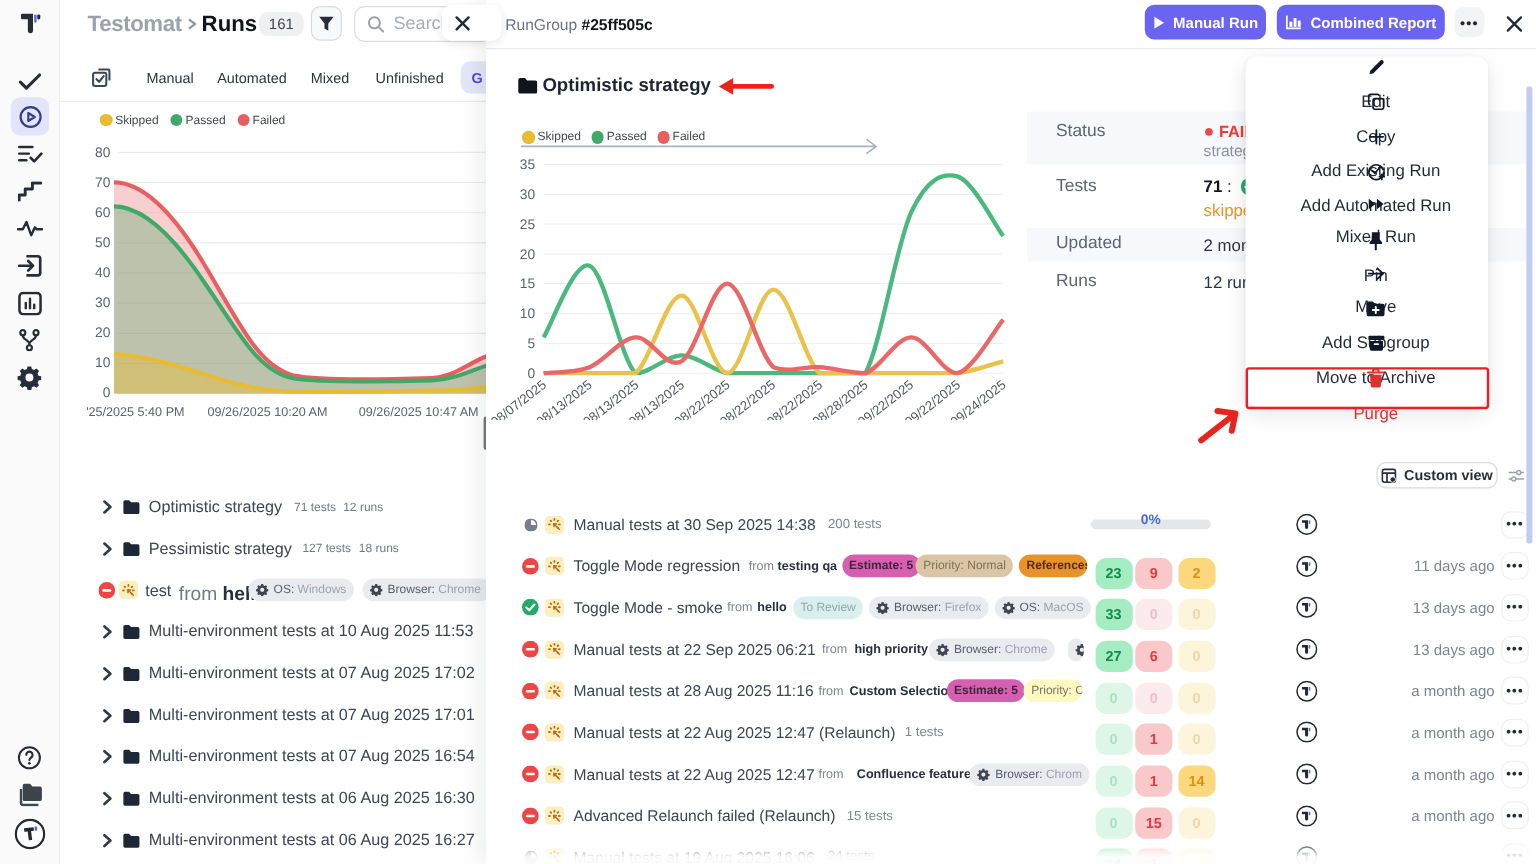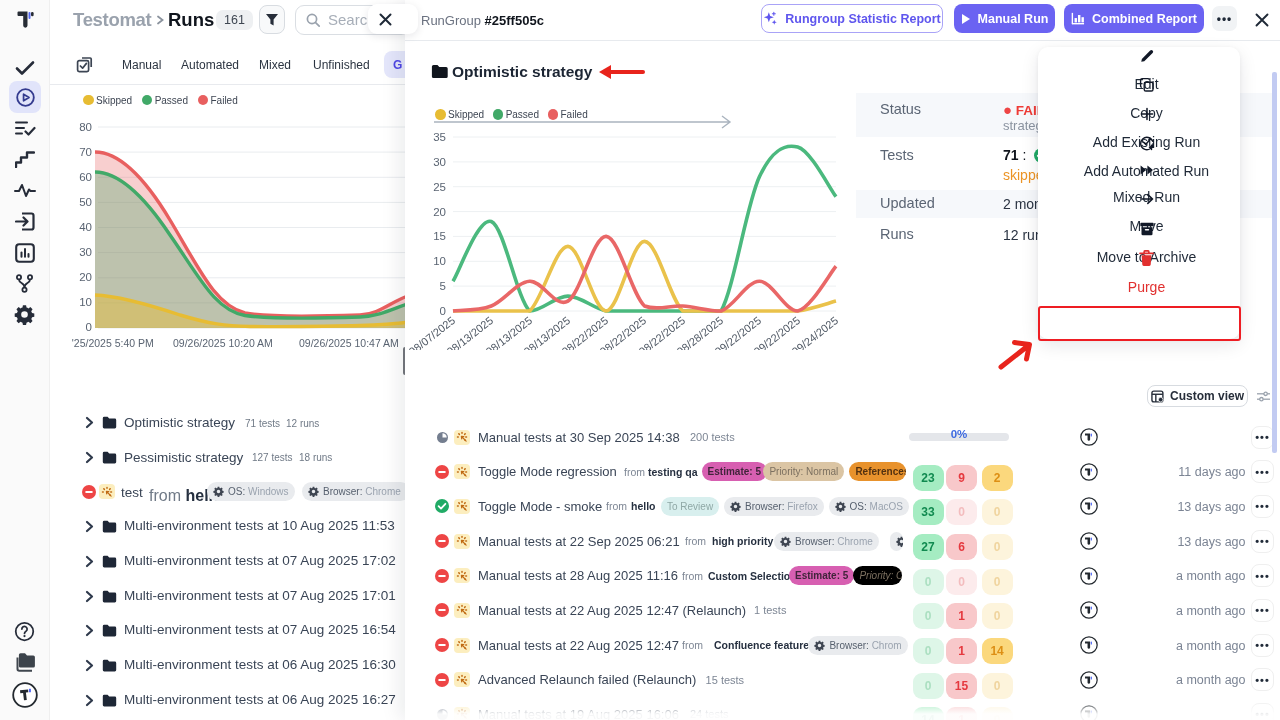--- a/index.html
+++ b/index.html
@@ -290,27 +290,20 @@
 </div>
 <div id="drawer">
 
   <div class="abs" style="left:-37px;top:4px;width:50px;height:30px;background:#fff;border-radius:9px;box-shadow:0 2px 8px rgba(15,23,42,.10);z-index:30;"></div>
   <svg class="abs" style="left:-27px;top:12px;z-index:31;" width="15" height="15" viewBox="0 0 15 15">
       <path d="M2.5 2.5 L12.5 12.5 M12.5 2.5 L2.5 12.5" stroke="#1f2937" stroke-width="2" stroke-linecap="round"></path>
     </svg>
 
   <div id="dhead"></div>
   <div class="abs" style="left:16px;top:13px;font-size:13px;color:#6b7280;z-index:21;">RunGroup <b style="color:#10151d;">#25ff505c</b></div>
-  <div class="btn line abs" style="left:356px;top:4px;width:182px;z-index:21;">
-    <svg width="15" height="15" viewBox="0 0 18 18">
-        <path d="M7 1.5 L8.6 5.9 L13 7.5 L8.6 9.1 L7 13.5 L5.4 9.1 L1 7.5 L5.4 5.9 Z" fill="#5f56ee"></path>
-        <path d="M13.5 10.5 L14.3 12.7 L16.5 13.5 L14.3 14.3 L13.5 16.5 L12.7 14.3 L10.5 13.5 L12.7 12.7 Z" fill="#5f56ee"></path>
-        <path d="M13 1.5 V5 M11.2 3.2 H14.8" stroke="#5f56ee" stroke-width="1.3" stroke-linecap="round"></path>
-      </svg>
-    Rungroup Statistic Report</div>
   <div class="btn fill abs" style="left:549px;top:4px;width:101px;z-index:21;">
     <svg width="10" height="12" viewBox="0 0 10 12">
         <path d="M1 1 L9 6 L1 11 Z" fill="#fff"></path>
       </svg>
     Manual Run</div>
   <div class="btn fill abs" style="left:659px;top:4px;width:140px;z-index:21;">
     <svg width="14" height="13" viewBox="0 0 16 15">
         <line x1="1.5" y1="1" x2="1.5" y2="14" stroke="#fff" stroke-width="1.6"></line>
         <line x1="1" y1="13.5" x2="15" y2="13.5" stroke="#fff" stroke-width="1.6"></line>
         <rect x="4" y="7" width="2.8" height="5" fill="#fff"></rect>
@@ -562,21 +555,21 @@
           <rect x="7" y="1" width="2" height="3" rx="1" transform="rotate(-90 8 8)"></rect>
           <rect x="7" y="1" width="2" height="3" rx="1" transform="rotate(90 8 8)"></rect>
           <rect x="7" y="1" width="2" height="3" rx="1" transform="rotate(135 8 8)"></rect>
           <path d="M7.2 7.2 L13.5 13.5 M7.2 7.2 L7.6 10.4 M7.2 7.2 L10.4 7.6" stroke="#c06a12" stroke-width="1.6" stroke-linecap="round"></path>
         </g>
       </svg>
 <div class="abs" style="left:73px;top:568.3px;font-size:13px;color:#3a4556;">Manual tests at 28 Aug 2025 11:16</div>
 <div class="abs" style="left:277px;top:569.8px;font-size:10.5px;color:#7d8694;">from</div>
 <div class="abs" style="left:303px;top:569.8px;font-size:10.5px;font-weight:bold;color:#263040;">Custom Selection</div>
 <div class="badge abs" style="left:384.0px;top:566.3px;background:#d75fb1;color:#41243b;font-weight:bold;">Estimate: 5</div>
-<div class="badge abs" style="left:448.4px;top:566.3px;background:#000000;color:#7c7060;width:48.5px;overflow:hidden;font-style:italic;">Priority: C</div>
+<div class="badge abs" style="left:448.4px;top:566.3px;background:#fef9c3;color:#7c7060;width:48.5px;overflow:hidden;">Priority: C</div>
 <div class="pill abs" style="left:507.5px;top:568.8px;width:31px;background:#def6e8;color:#abdfc1;padding:0;">0</div>
       <div class="pill abs" style="left:541.0px;top:568.8px;width:31px;background:#fcebec;color:#f3bcbe;padding:0;">0</div>
       <div class="pill abs" style="left:576.6px;top:568.8px;width:31px;background:#fdf4dc;color:#f0d49e;padding:0;">0</div>
 <svg class="abs" style="left:675.0px;top:566.8px" width="18" height="18" viewBox="0 0 26 26">
         <circle cx="13" cy="13" r="11.8" fill="#fff" stroke="#23292f" stroke-width="1.8"></circle>
         <path d="M7.2 8 H14.6 V17 A1.9 1.9 0 0 1 10.9 17 V11 H7.2 Z" fill="#23292f"></path>
         <rect x="15.5" y="8" width="1.7" height="4.4" rx="0.85" fill="#4f66f5"></rect>
       </svg>
 <div class="abs" style="left:700.5px;top:569.3px;width:140px;text-align:right;font-size:12.5px;color:#7b8494;">a month ago</div>
 <div class="dots abs" style="left:846px;top:564.3px;">•••</div>
@@ -738,25 +731,43 @@
   <div class="menu-item">
         <span style="width:17px;display:flex;justify-content:center;">
           <svg width="16" height="14" viewBox="0 0 20 16">
             <path d="M2 2.5 L9 8 L2 13.5 Z M10.5 2.5 L17.5 8 L10.5 13.5 Z" fill="#111827"></path>
           </svg>
         </span>
         <span>Mixed Run</span>
       </div>
   <div class="menu-item">
         <span style="width:17px;display:flex;justify-content:center;">
+          <svg width="15" height="17" viewBox="0 0 16 18">
+            <path d="M4.5 1.5 H11.5 V8 L13.5 10.5 V12 H2.5 V10.5 L4.5 8 Z" fill="#111827"></path>
+            <line x1="8" y1="12" x2="8" y2="17" stroke="#111827" stroke-width="1.8" stroke-linecap="round"></line>
+          </svg>
+        </span>
+        <span>Pin</span>
+      </div>
+  <div class="menu-item">
+        <span style="width:17px;display:flex;justify-content:center;">
           <svg width="16" height="14" viewBox="0 0 20 16">
             <path d="M2 8 H17 M11 2.5 L17 8 L11 13.5" fill="none" stroke="#111827" stroke-width="1.9" stroke-linecap="round" stroke-linejoin="round"></path>
           </svg>
         </span>
         <span>Move</span>
+      </div>
+  <div class="menu-item">
+        <span style="width:17px;display:flex;justify-content:center;">
+          <svg width="17" height="15" viewBox="0 0 18 15">
+            <path d="M0.9 2.4 a1.5 1.5 0 0 1 1.5-1.5 h4 l1.8 2 h7 a1.5 1.5 0 0 1 1.5 1.5 v8 a1.5 1.5 0 0 1-1.5 1.5 H2.4 a1.5 1.5 0 0 1-1.5-1.5 Z" fill="#111827"></path>
+            <path d="M9 5.8 V11 M6.4 8.4 H11.6" stroke="#fff" stroke-width="1.7" stroke-linecap="round"></path>
+          </svg>
+        </span>
+        <span>Add Subgroup</span>
       </div>
   <div class="menu-item">
         <span style="width:17px;display:flex;justify-content:center;">
           <svg width="16" height="16" viewBox="0 0 18 18">
             <rect x="1.5" y="2" width="15" height="4" rx="1" fill="#111827"></rect>
             <path d="M2.8 7 H15.2 V14.5 A1.5 1.5 0 0 1 13.7 16 H4.3 A1.5 1.5 0 0 1 2.8 14.5 Z" fill="#111827"></path>
             <rect x="6.5" y="9" width="5" height="1.8" rx="0.9" fill="#fff"></rect>
           </svg>
         </span>
         <span>Move to Archive</span>

